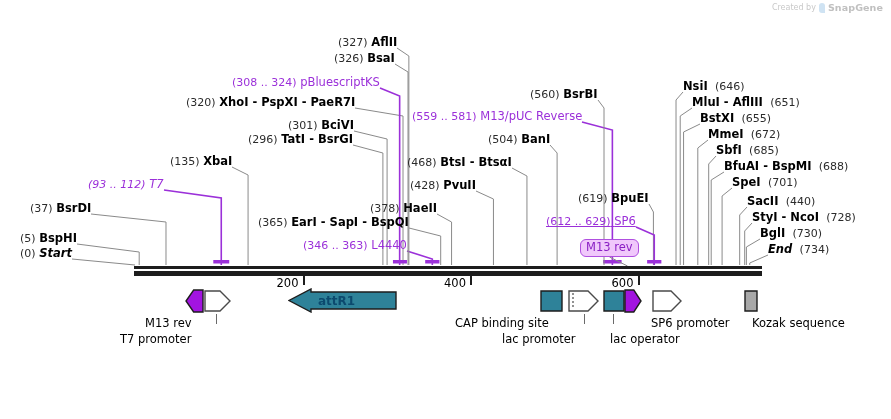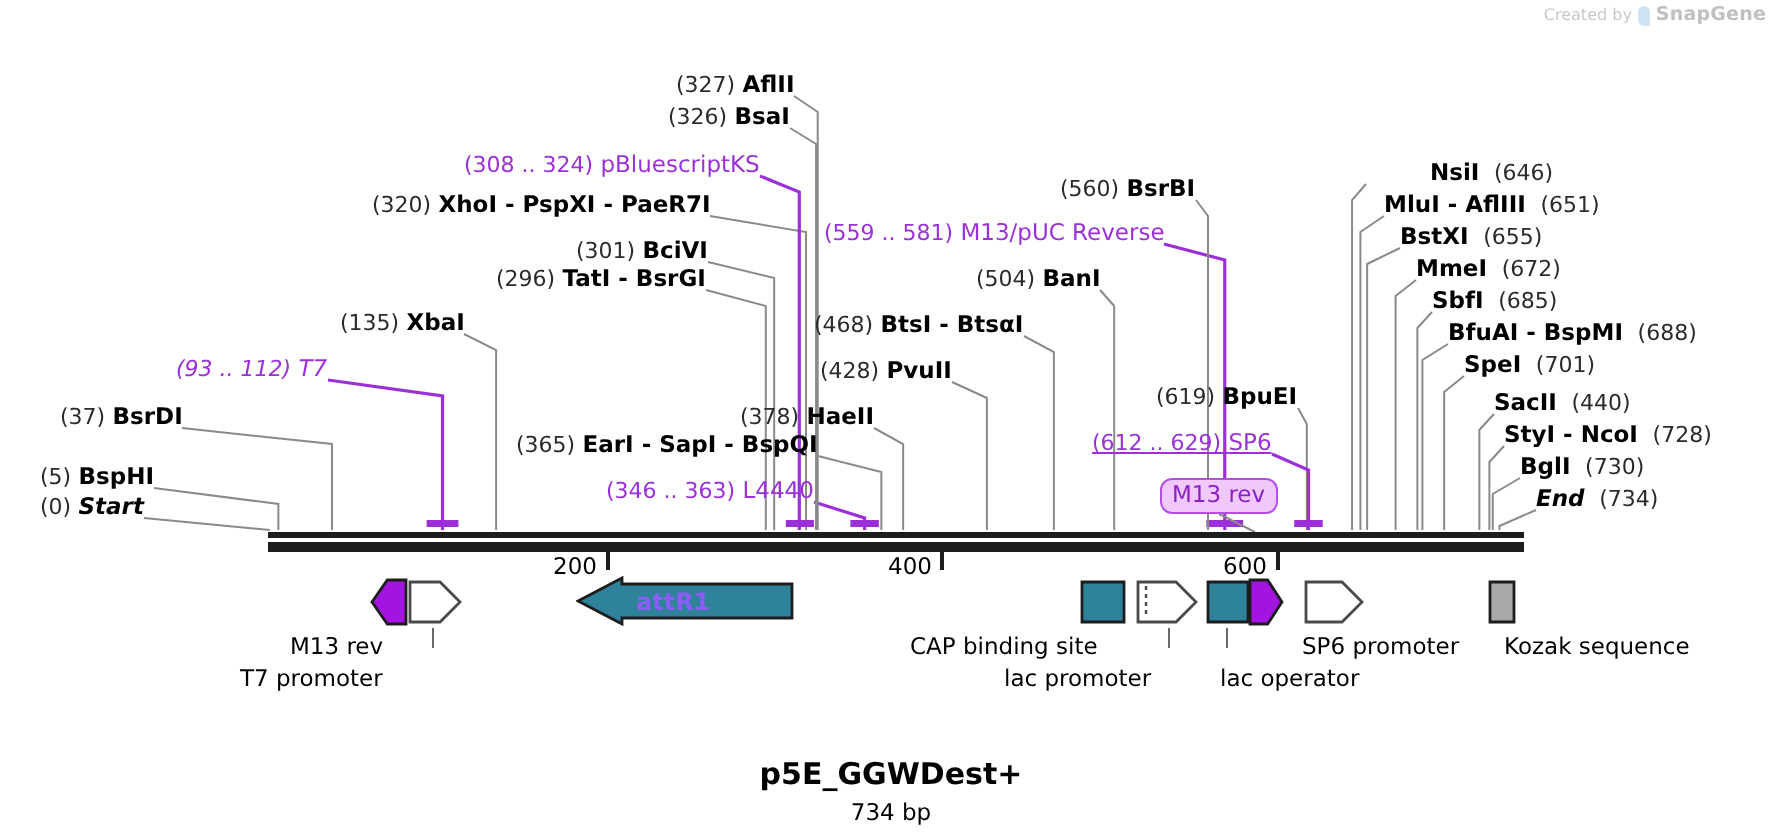--- a/index.html
+++ b/index.html
@@ -155,21 +155,21 @@
       <div class="lbl" style="left: 334px; top: 52px;"><span class="pos">(326)</span>&nbsp;<span class="enz">BsaI</span></div>
       <div class="lbl" style="left: 338px; top: 36px;"><span class="pos">(327)</span>&nbsp;<span class="enz">AflII</span></div>
       <div class="lbl" style="left: 370px; top: 202px;"><span class="pos">(378)</span>&nbsp;<span class="enz">HaeII</span></div>
       <div class="lbl" style="left: 410px; top: 179px;"><span class="pos">(428)</span>&nbsp;<span class="enz">PvuII</span></div>
       <div class="lbl" style="left: 407px; top: 156px;"><span class="pos">(468)</span>&nbsp;<span class="enz">BtsI - BtsαI</span></div>
       <div class="lbl" style="left: 488px; top: 133px;"><span class="pos">(504)</span>&nbsp;<span class="enz">BanI</span></div>
       <div class="lbl purple" style="left: 412px; top: 110px;"><span class="pos">(559 .. 581)</span>&nbsp;<span class="enz">M13/pUC Reverse</span></div>
       <div class="lbl" style="left: 530px; top: 88px;"><span class="pos">(560)</span>&nbsp;<span class="enz">BsrBI</span></div>
       <div class="lbl" style="left: 578px; top: 192px;"><span class="pos">(619)</span>&nbsp;<span class="enz">BpuEI</span></div>
       <div class="lbl purple" style="left: 546px; top: 215px; text-decoration: underline;"><span class="pos">(612 .. 629)</span>&nbsp;<span class="enz">SP6</span></div>
-      <div class="lbl" style="left: 683px; top: 80px; margin-left: 32px;"><span class="enz">NsiI</span>&nbsp;&nbsp;<span class="pos">(646)</span></div>
+      <div class="lbl" style="left: 683px; top: 80px;"><span class="enz">NsiI</span>&nbsp;&nbsp;<span class="pos">(646)</span></div>
       <div class="lbl" style="left: 692px; top: 96px;"><span class="enz">MluI - AflIII</span>&nbsp;&nbsp;<span class="pos">(651)</span></div>
       <div class="lbl" style="left: 700px; top: 112px;"><span class="enz">BstXI</span>&nbsp;&nbsp;<span class="pos">(655)</span></div>
       <div class="lbl" style="left: 708px; top: 128px;"><span class="enz">MmeI</span>&nbsp;&nbsp;<span class="pos">(672)</span></div>
       <div class="lbl" style="left: 716px; top: 144px;"><span class="enz">SbfI</span>&nbsp;&nbsp;<span class="pos">(685)</span></div>
       <div class="lbl" style="left: 724px; top: 160px;"><span class="enz">BfuAI - BspMI</span>&nbsp;&nbsp;<span class="pos">(688)</span></div>
       <div class="lbl" style="left: 732px; top: 176px;"><span class="enz">SpeI</span>&nbsp;&nbsp;<span class="pos">(701)</span></div>
       <div class="lbl" style="left: 747px; top: 195px;"><span class="enz">SacII</span>&nbsp;&nbsp;<span class="pos">(440)</span></div>
       <div class="lbl" style="left: 752px; top: 211px;"><span class="enz">StyI - NcoI</span>&nbsp;&nbsp;<span class="pos">(728)</span></div>
       <div class="lbl" style="left: 760px; top: 227px;"><span class="enz">BglI</span>&nbsp;&nbsp;<span class="pos">(730)</span></div>
       <div class="lbl italic" style="left: 768px; top: 243px;"><span class="enz">End</span>&nbsp;&nbsp;<span class="pos">(734)</span></div>
@@ -183,21 +183,21 @@
     </svg></div>
       <div class="feat-label" style="left: 145px; top: 316px;">M13 rev</div>
       <div class="feat" style="left: 204px; top: 290px;"><svg width="27" height="22" viewBox="-1 -1 27 22">
       <path d="M0,0 H15 L25,10 L15,20 H0 Z" fill="#ffffff" stroke="#4a4a4a" stroke-width="1.4" stroke-linejoin="miter"></path>
     </svg></div>
       <div class="feat-label" style="left: 120px; top: 332px;">T7 promoter</div>
       <div style="position: absolute; left: 216px; top: 314px; width: 1px; height: 10px; background: rgb(106, 106, 106);"></div>
       <div class="feat" style="left: 288px; top: 288px;"><svg width="109" height="25" viewBox="-1 -1 109 25">
       <path d="M107,3 H22 V0 L0,11.5 L22,23 V20 H107 Z" fill="#2e8299" stroke="#1d1d1d" stroke-width="1.4" stroke-linejoin="miter"></path>
     </svg></div>
-      <div class="feat-label" style="left: 318px; top: 294px; color: #8b5cf6; font-weight: bold; font-size: 12px;">attR1</div>
+      <div class="feat-label" style="left: 318px; top: 294px; color: #0c4a6e; font-weight: bold; font-size: 12px;">attR1</div>
       <div class="feat" style="left: 540px; top: 290px;"><svg width="23" height="22" viewBox="-1 -1 23 22">
       <path d="M0,0 H21 V20 H0 Z" fill="#2e8299" stroke="#1d1d1d" stroke-width="1.4" stroke-linejoin="miter"></path>
     </svg></div>
       <div class="feat-label" style="left: 455px; top: 316px;">CAP binding site</div>
       <div class="feat" style="left: 568px; top: 290px;"><svg width="31" height="22" viewBox="-1 -1 31 22">
       <path d="M0,0 H19 L29,10 L19,20 H0 Z" fill="#ffffff" stroke="#4a4a4a" stroke-width="1.4" stroke-linejoin="miter"></path>
           <line x1="4" y1="2" x2="4" y2="18" stroke="#4a4a4a" stroke-width="1.2" stroke-dasharray="2,2"></line>
     </svg></div>
       <div class="feat-label" style="left: 502px; top: 332px;">lac promoter</div>
       <div style="position: absolute; left: 584px; top: 314px; width: 1px; height: 10px; background: rgb(106, 106, 106);"></div>
@@ -212,15 +212,13 @@
       <div class="feat" style="left: 652px; top: 290px;"><svg width="30" height="22" viewBox="-1 -1 30 22">
       <path d="M0,0 H18 L28,10 L18,20 H0 Z" fill="#ffffff" stroke="#4a4a4a" stroke-width="1.4" stroke-linejoin="miter"></path>
     </svg></div>
       <div class="feat-label" style="left: 651px; top: 316px;">SP6 promoter</div>
       <div class="feat" style="left: 744px; top: 290px;"><svg width="14" height="22" viewBox="-1 -1 14 22">
       <path d="M0,0 H12 V20 H0 Z" fill="#a8a8a8" stroke="#1d1d1d" stroke-width="1.4" stroke-linejoin="miter"></path>
     </svg></div>
       <div class="feat-label" style="left: 752px; top: 316px;">Kozak sequence</div>
     </div>
 
-  <div class="title" style="top:378px;">p5E_GGWDest+</div>
-  <div class="subtitle" style="top:399px;">734 bp</div>
 </div>
 
 </body></html>

